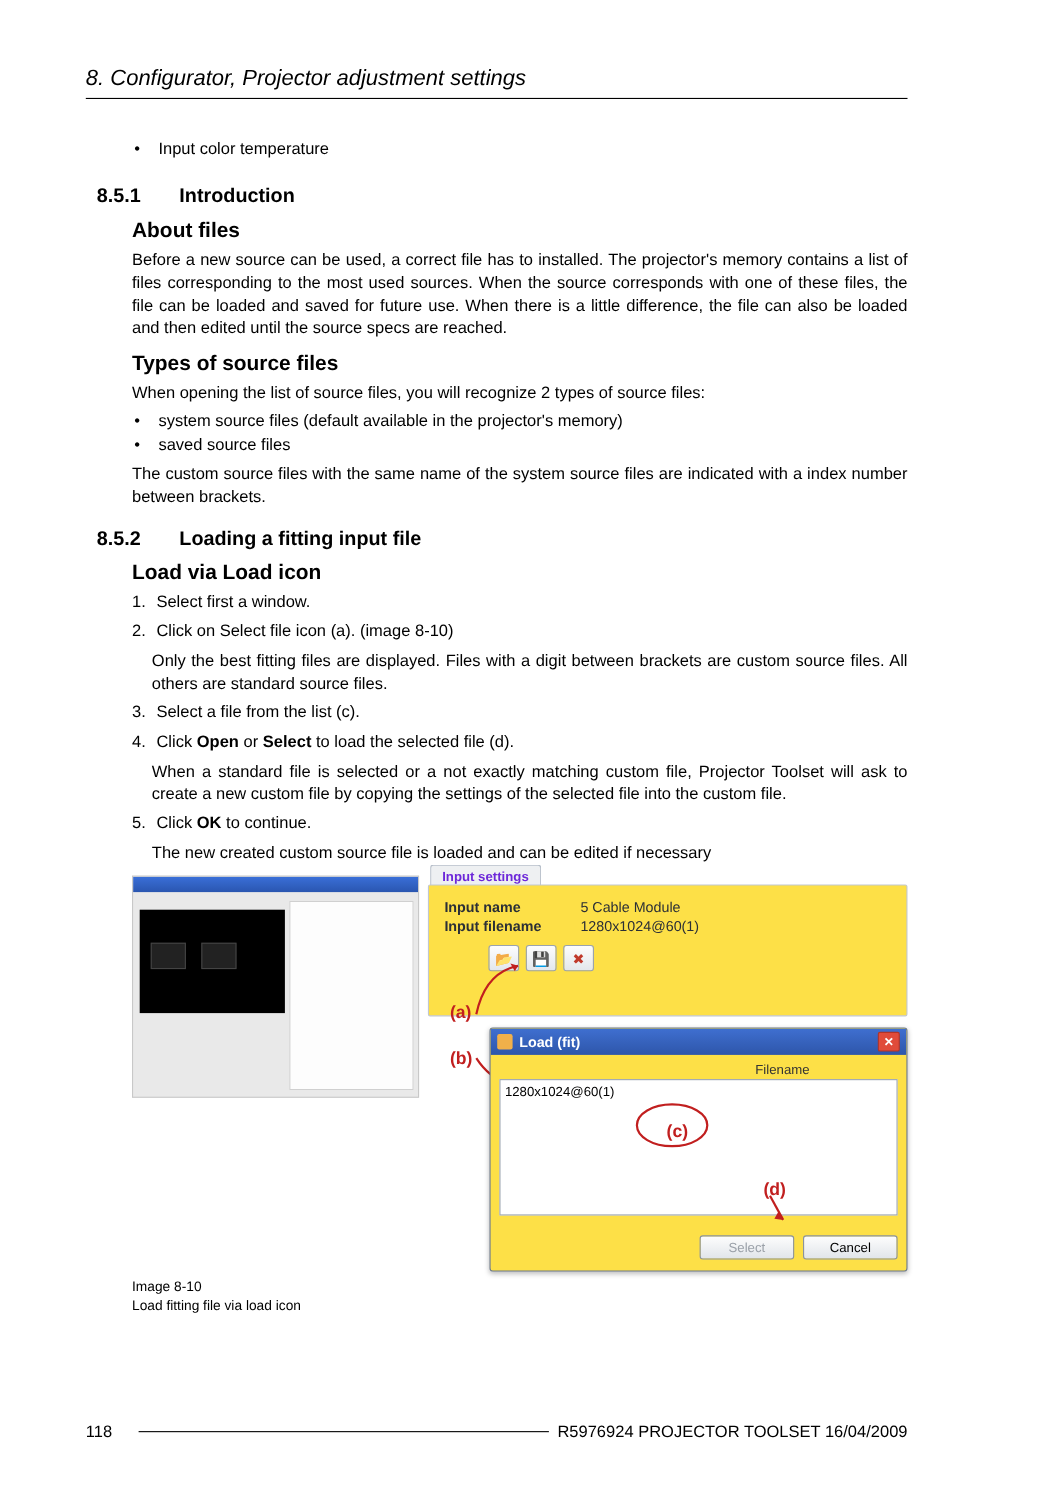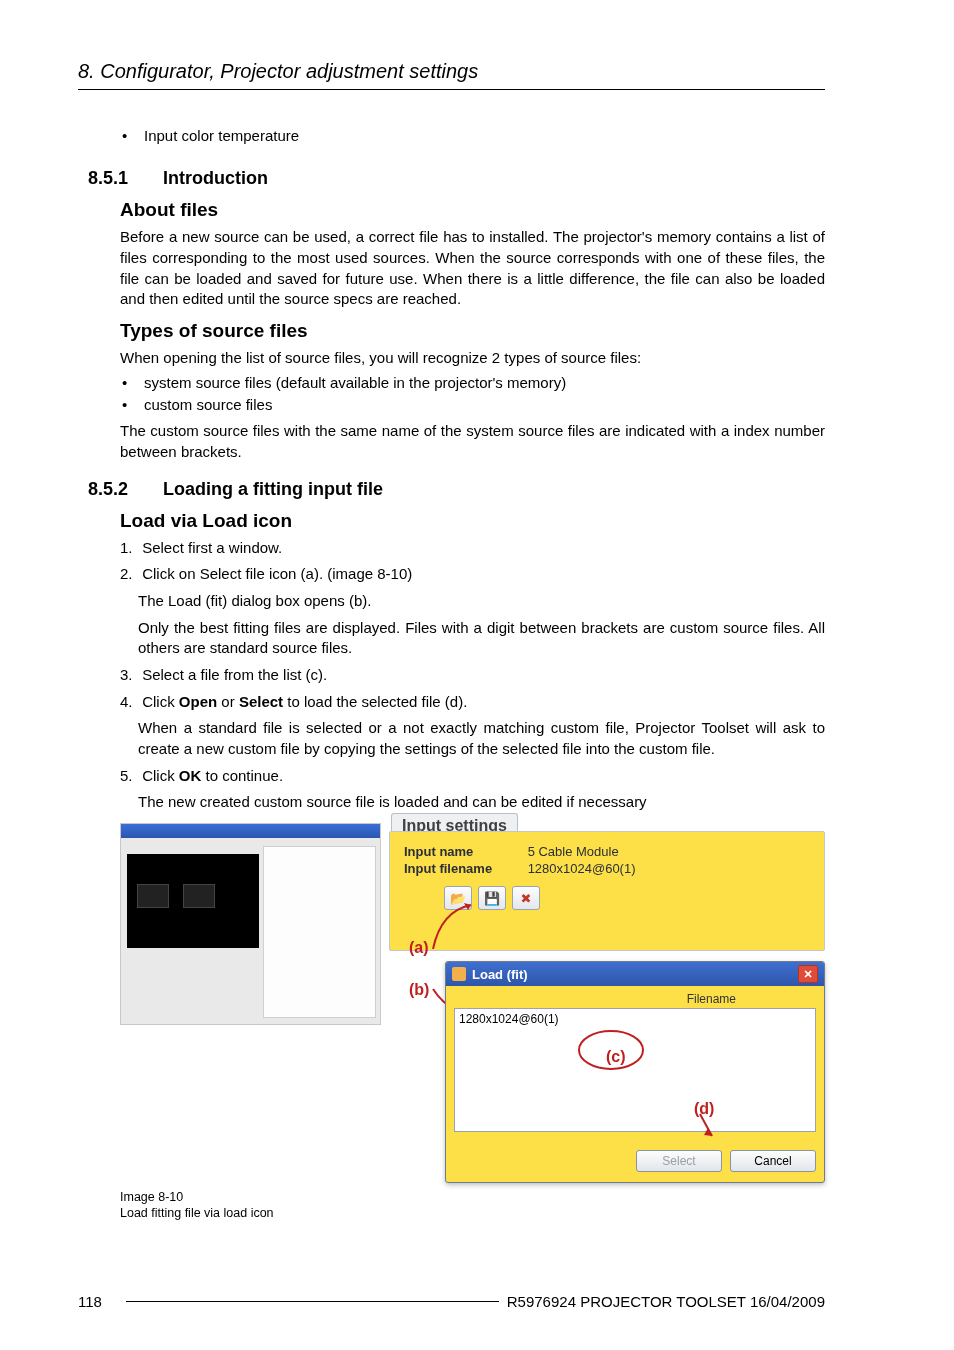--- a/index.html
+++ b/index.html
@@ -111,24 +111,24 @@
   .fig-right {
     flex: 1;
     position: relative;
   }
   .tab-label {
     position: absolute;
     left: 2px; top: -10px;
     background: #eef0f2;
     border: 1px solid #b7bfca;
     border-bottom: none;
-    font-size: 16px;
+    font-size: 12px;
     font-weight: bold;
     padding: 3px 10px;
-    color: #404040;
+    color: #6d28d9;
     border-radius: 3px 3px 0 0;
   }
   .input-settings-box {
     border: 1px solid #c2c7cf;
     background: #fde047;
     padding: 10px 14px 24px 14px;
     margin-top: 8px;
     border-radius: 2px;
     min-height: 84px;
     position: relative;
@@ -271,40 +271,39 @@
 
   <h3 class="subhead">Types of source files</h3>
   <p class="body-p" style="margin-bottom:4px">When opening the list of source files, you will recognize 2 types of source files:</p>
   <div class="list-block">
     <div class="bullet-row">
       <span class="dot">•</span>
       <span>system source files (default available in the projector's memory)</span>
     </div>
     <div class="bullet-row">
       <span class="dot">•</span>
-      <span>custom source files</span>
+      <span>saved source files</span>
     </div>
   </div>
   <p class="body-p">The custom source files with the same name of the system source files are indicated with a index number between brackets.</p>
 
   <h2 class="section" style="margin-top:16px">
     <span class="sec-num">8.5.2</span>
     <span>Loading a fitting input file</span>
   </h2>
   <h3 class="subhead">Load via Load icon</h3>
 
   <ol class="steps">
     <li>
       <span class="num">1.</span>
       <span>Select first a window.</span>
     </li>
     <li>
       <span class="num">2.</span>
       <span>Click on Select file icon (a). (image 8-10)</span>
-      <span class="sub">The Load (fit) dialog box opens (b).</span>
       <span class="sub">Only the best fitting files are displayed. Files with a digit between brackets are custom source files. All others are standard source files.</span>
     </li>
     <li>
       <span class="num">3.</span>
       <span>Select a file from the list (c).</span>
     </li>
     <li>
       <span class="num">4.</span>
       <span>Click </span><b>Open</b><span> or </span><b>Select</b><span> to load the selected file (d).</span>
       <span class="sub">When a standard file is selected or a not exactly matching custom file, Projector Toolset will ask to create a new custom file by copying the settings of the selected file into the custom file.</span>

